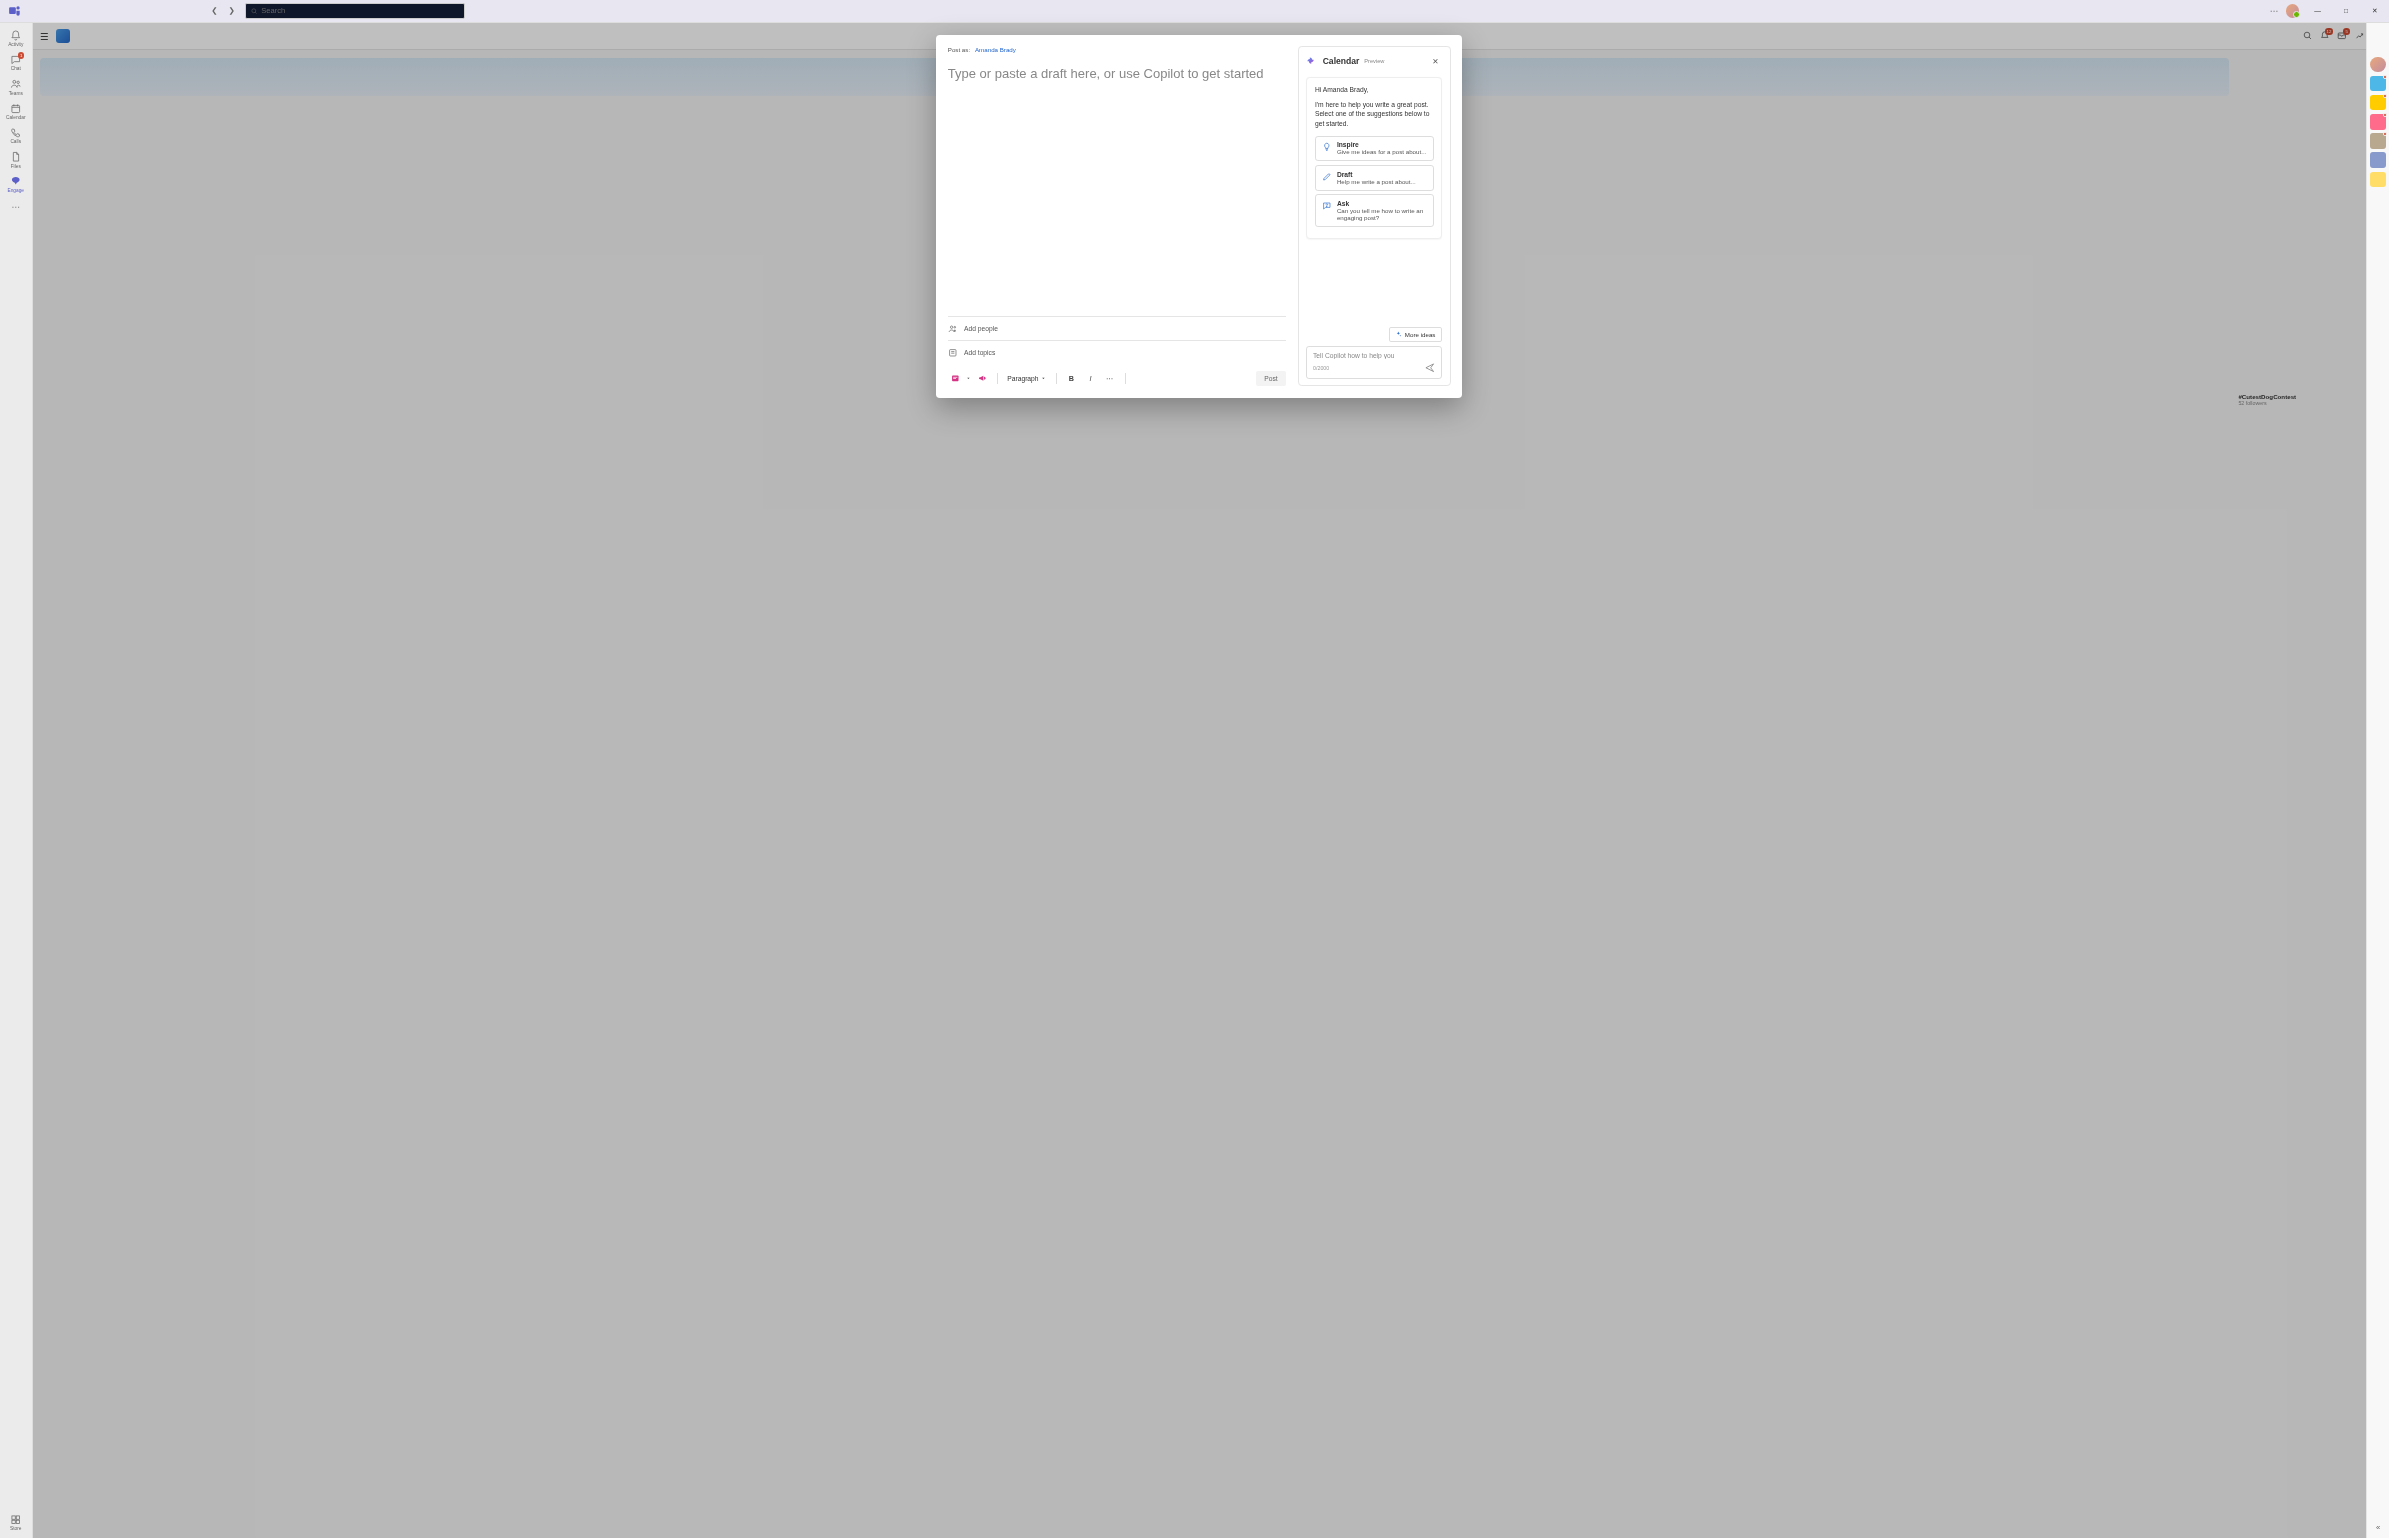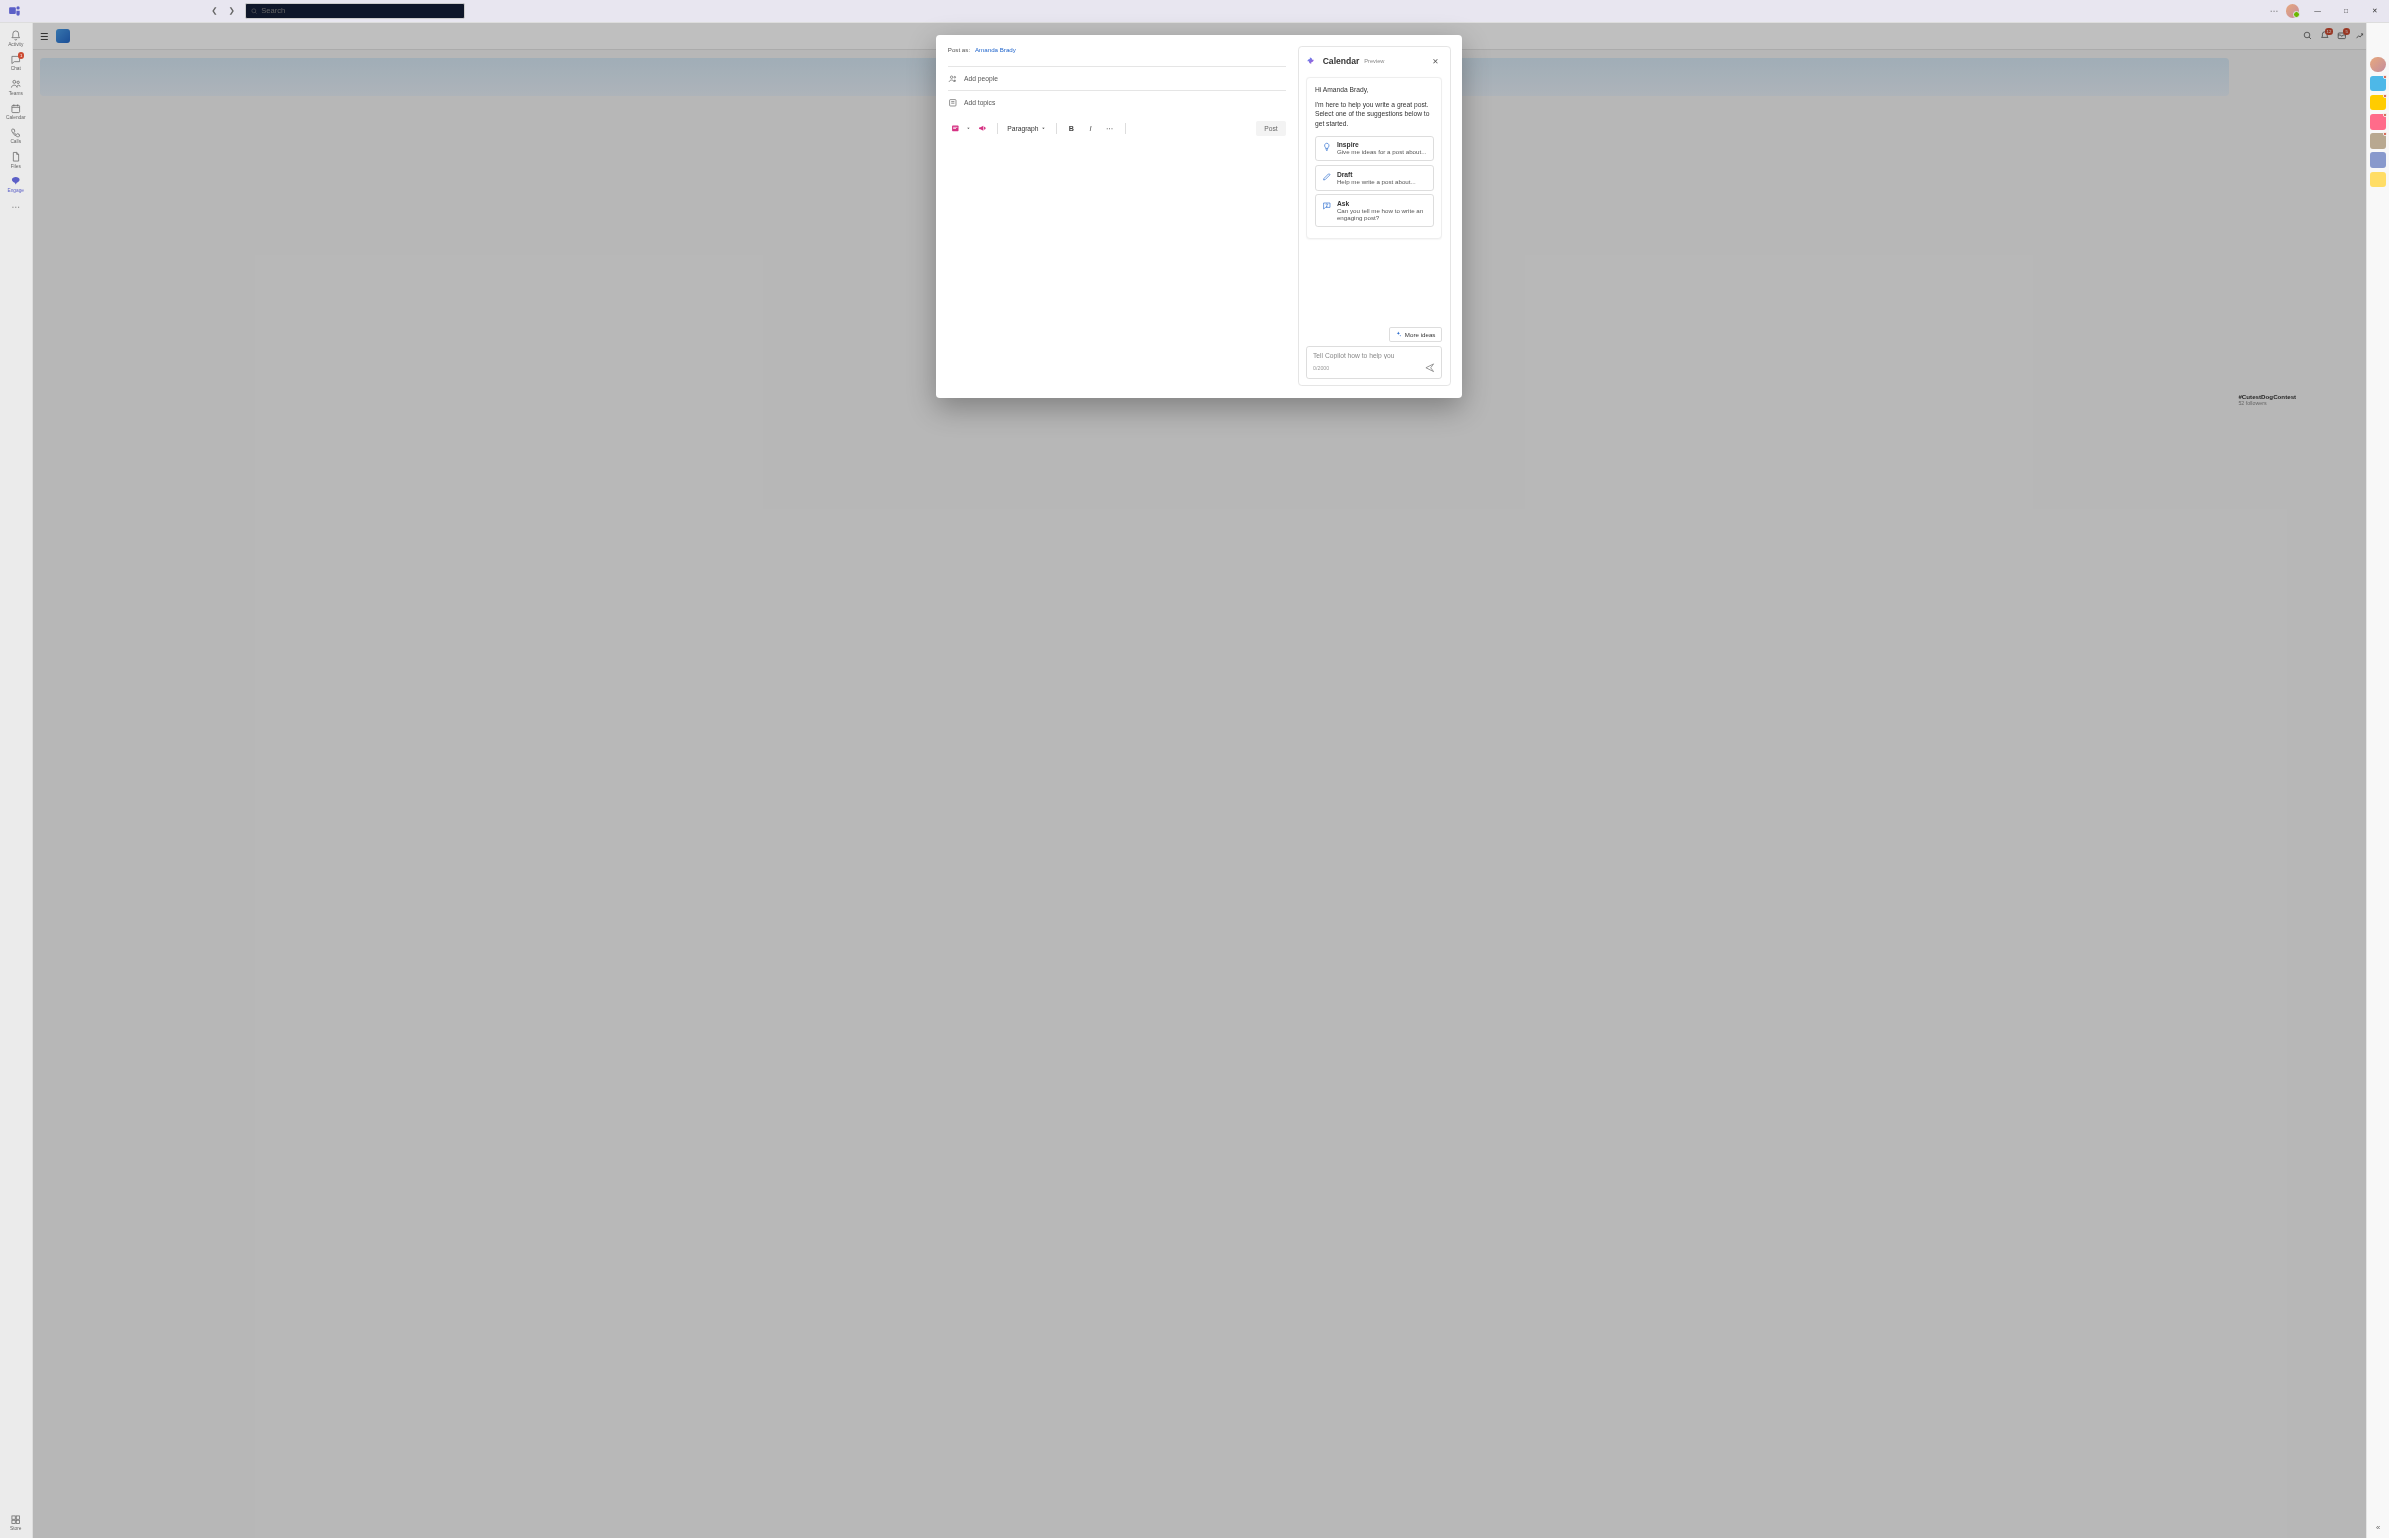--- a/index.html
+++ b/index.html
@@ -267,20 +267,23 @@
 </div>
 
 <div class="overlay">
   <div class="modal">
 
     <div class="compose-col">
       <div class="post-as">
         <span>Post as:</span>
         <span>&nbsp;</span>
         <span class="name-link">Amanda Brady</span>
+      </div>
+      <div class="compose-body">
+        <span class="compose-placeholder">Type or paste a draft here, or use Copilot to get started</span>
       </div>
       <div class="add-row">
         <svg viewBox="0 0 24 24" fill="none" stroke="currentColor" stroke-width="1.6">
             <circle cx="9" cy="8" r="3"></circle>
             <path d="M3 20c0-3 3-5 6-5s6 2 6 5"></path>
             <circle cx="17" cy="8" r="2"></circle>
             <line x1="17" y1="14" x2="17" y2="20"></line>
             <line x1="14" y1="17" x2="20" y2="17"></line>
           </svg>
         <span>Add people</span>

